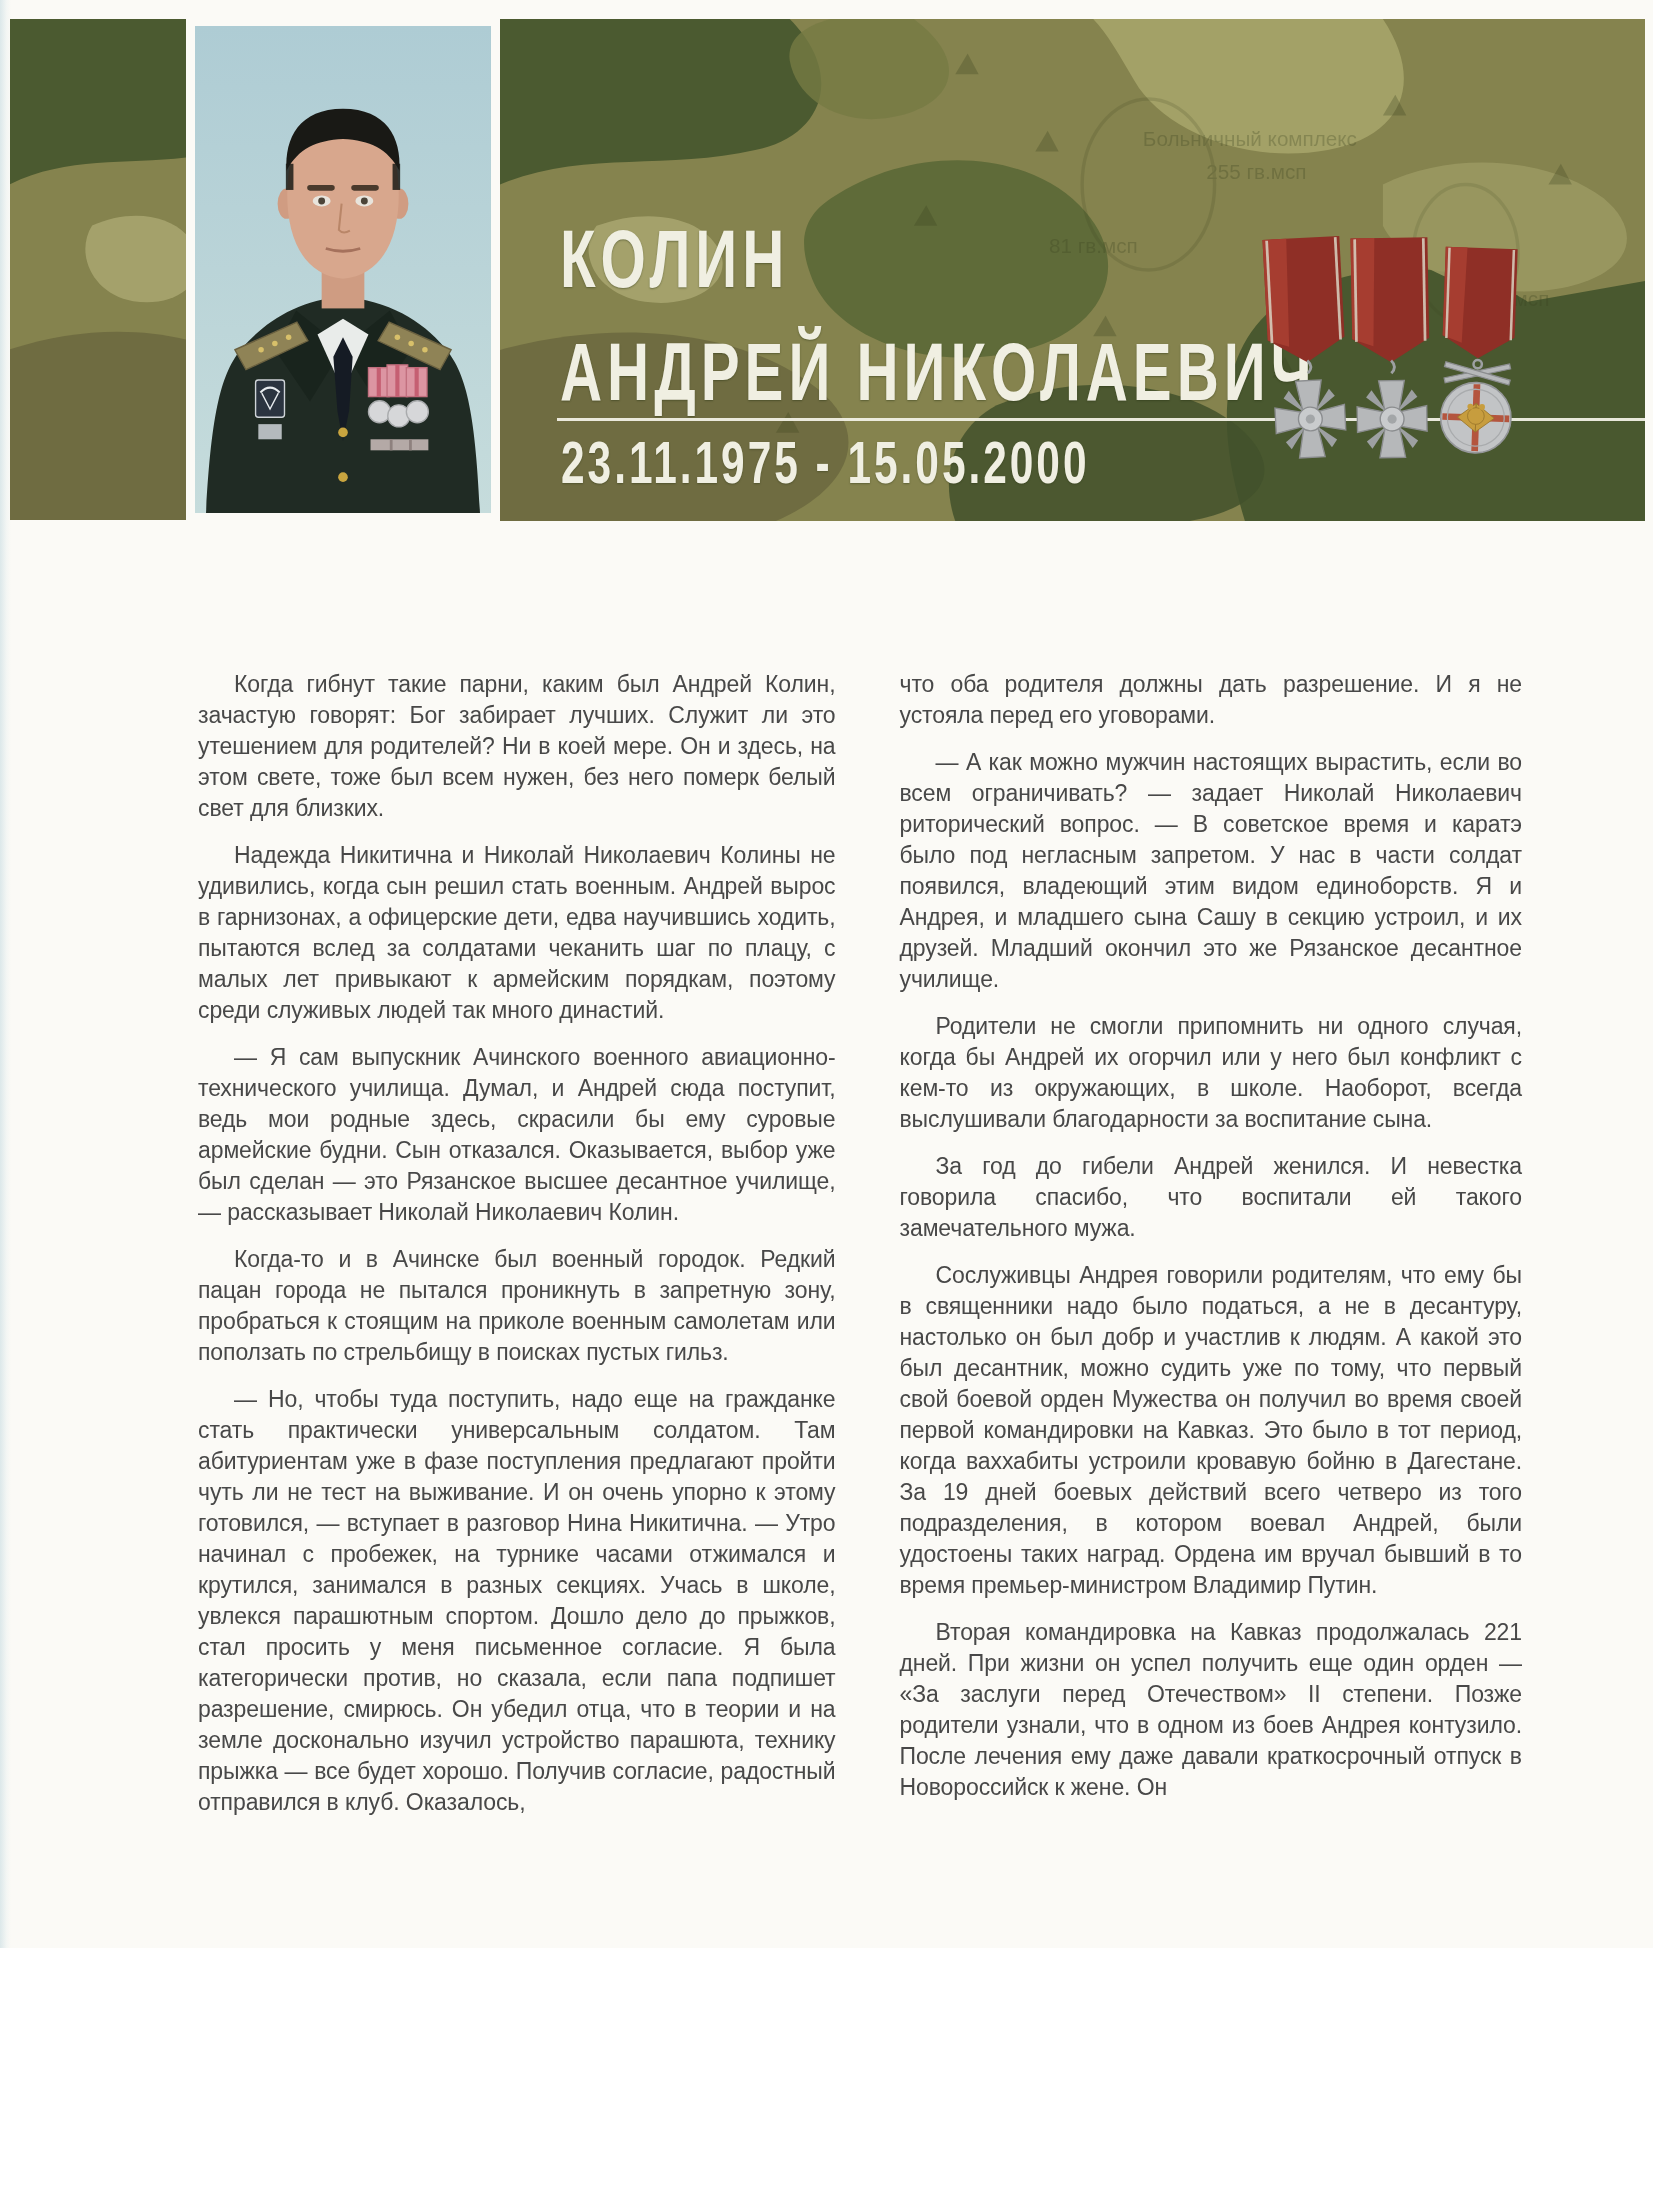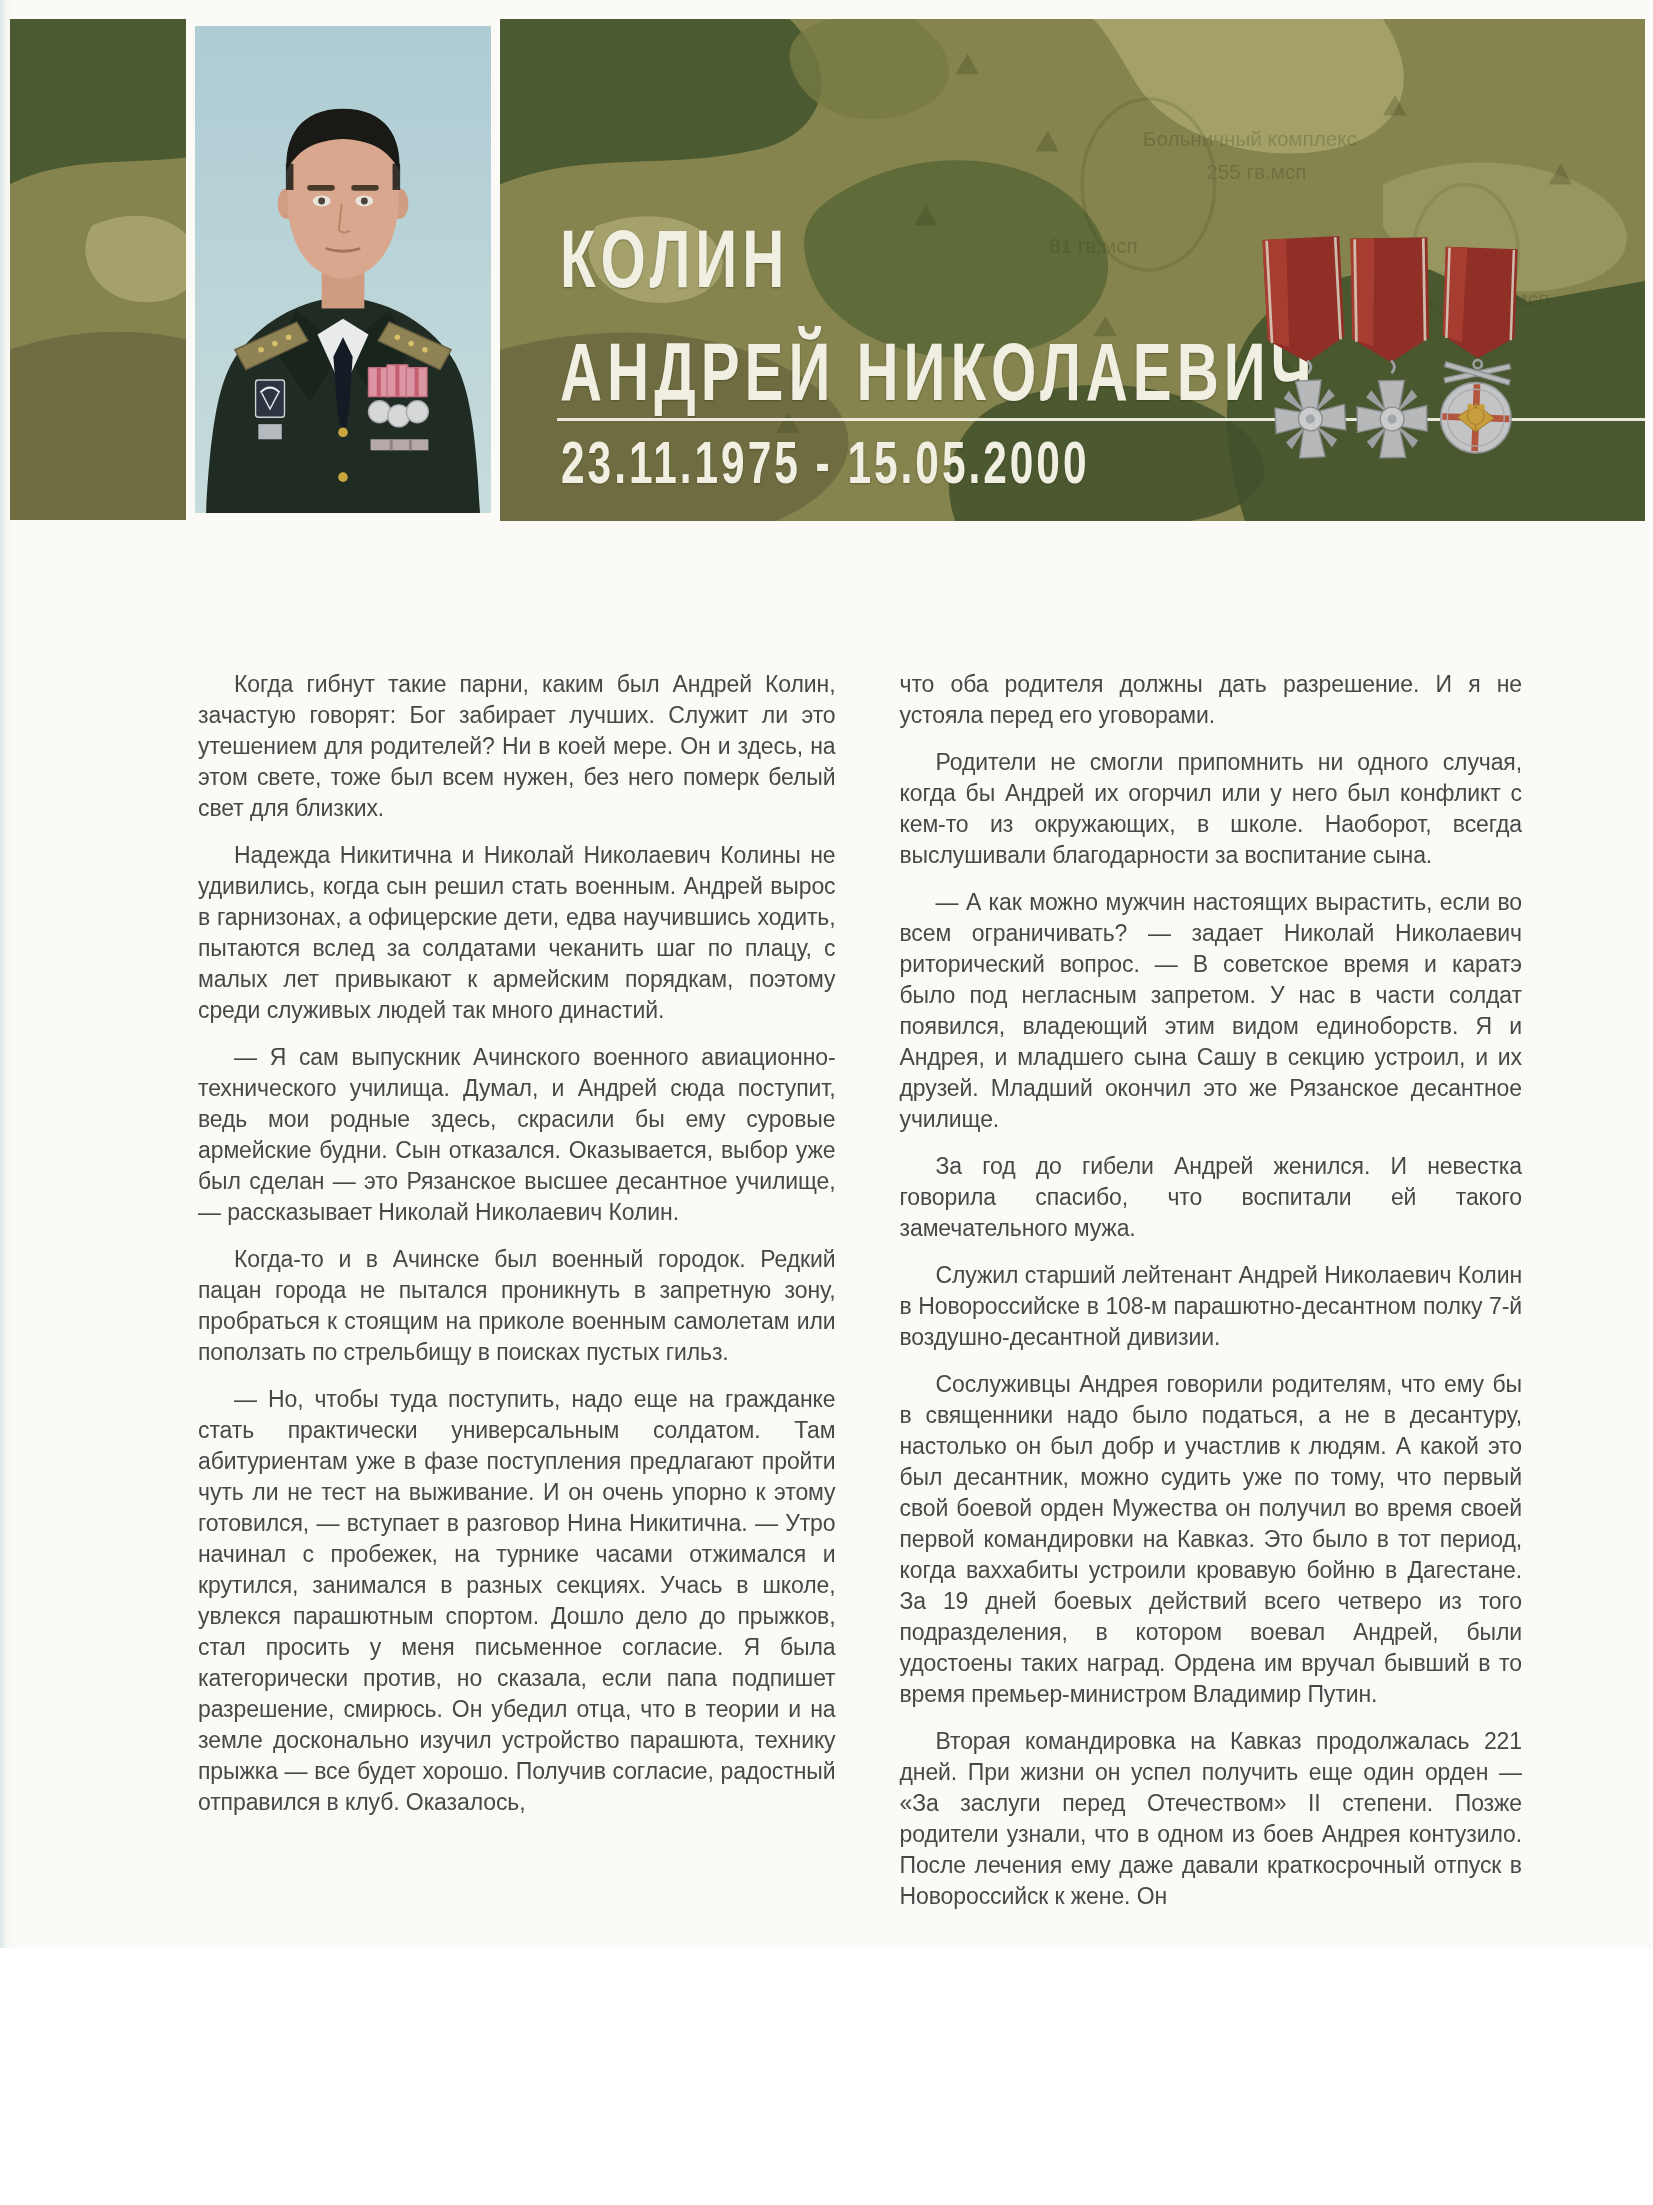--- a/index.html
+++ b/index.html
@@ -265,24 +265,23 @@
   <div class="article">
     <div class="col col-left">
       <p>Когда гибнут такие парни, каким был Андрей Колин, зачастую говорят: Бог забирает лучших. Служит ли это утешением для родителей? Ни в коей мере. Он и здесь, на этом свете, тоже был всем нужен, без него померк белый свет для близких.</p>
       <p>Надежда Никитична и Николай Николаевич Колины не удивились, когда сын решил стать военным. Андрей вырос в гарнизонах, а офицерские дети, едва научившись ходить, пытаются вслед за солдатами чеканить шаг по плацу, с малых лет привыкают к армейским порядкам, поэтому среди служивых людей так много династий.</p>
       <p>— Я сам выпускник Ачинского военного авиационно-технического училища. Думал, и Андрей сюда поступит, ведь мои родные здесь, скрасили бы ему суровые армейские будни. Сын отказался. Оказывается, выбор уже был сделан — это Рязанское высшее десантное училище, — рассказывает Николай Николаевич Колин.</p>
       <p>Когда-то и в Ачинске был военный городок. Редкий пацан города не пытался проникнуть в запретную зону, пробраться к стоящим на приколе военным самолетам или поползать по стрельбищу в поисках пустых гильз.</p>
       <p>— Но, чтобы туда поступить, надо еще на гражданке стать практически универсальным солдатом. Там абитуриентам уже в фазе поступления предлагают пройти чуть ли не тест на выживание. И он очень упорно к этому готовился, — вступает в разговор Нина Никитична. — Утро начинал с пробежек, на турнике часами отжимался и крутился, занимался в разных секциях. Учась в школе, увлекся парашютным спортом. Дошло дело до прыжков, стал просить у меня письменное согласие. Я была категорически против, но сказала, если папа подпишет разрешение, смирюсь. Он убедил отца, что в теории и на земле досконально изучил устройство парашюта, технику прыжка — все будет хорошо. Получив согласие, радостный отправился в клуб. Оказалось,</p>
     </div>
     <div class="col col-right">
       <p class="cont">что оба родителя должны дать разрешение. И я не устояла перед его уговорами.</p>
+      <p>— А как можно мужчин настоящих вырастить, если во всем ограничивать? — задает Николай Николаевич риторический вопрос. — В советское время и каратэ было под негласным запретом. У нас в части солдат появился, владеющий этим видом единоборств. Я и Андрея, и младшего сына Сашу в секцию устроил, и их друзей. Младший окончил это же Рязанское десантное училище.</p>
       <p>Родители не смогли припомнить ни одного случая, когда бы Андрей их огорчил или у него был конфликт с кем-то из окружающих, в школе. Наоборот, всегда выслушивали благодарности за воспитание сына.</p>
-      <p>— А как можно мужчин настоящих вырастить, если во всем ограничивать? — задает Николай Николаевич риторический вопрос. — В советское время и каратэ было под негласным запретом. У нас в части солдат появился, владеющий этим видом единоборств. Я и Андрея, и младшего сына Сашу в секцию устроил, и их друзей. Младший окончил это же Рязанское десантное училище.</p>
       <p>За год до гибели Андрей женился. И невестка говорила спасибо, что воспитали ей такого замечательного мужа.</p>
-      <p>Служил старший лейтенант Андрей Николаевич Колин в Новороссийске в 108-м парашютно-десантном полку 7-й воздушно-десантной дивизии.</p>
       <p>Сослуживцы Андрея говорили родителям, что ему бы в священники надо было податься, а не в десантуру, настолько он был добр и участлив к людям. А какой это был десантник, можно судить уже по тому, что первый свой боевой орден Мужества он получил во время своей первой командировки на Кавказ. Это было в тот период, когда ваххабиты устроили кровавую бойню в Дагестане. За 19 дней боевых действий всего четверо из того подразделения, в котором воевал Андрей, были удостоены таких наград. Ордена им вручал бывший в то время премьер-министром Владимир Путин.</p>
       <p>Вторая командировка на Кавказ продолжалась 221 дней. При жизни он успел получить еще один орден — «За заслуги перед Отечеством» II степени. Позже родители узнали, что в одном из боев Андрея контузило. После лечения ему даже давали краткосрочный отпуск в Новороссийск к жене. Он</p>
     </div>
   </div>
 
   <div class="mountains">
     <svg viewBox="0 0 2370 317" preserveAspectRatio="none">
 
       <path d="M900,317 L1350,150 L1600,210 L1950,120 L2370,160 L2370,317 Z" fill="#c9c0a9" opacity=".55"></path>
 

